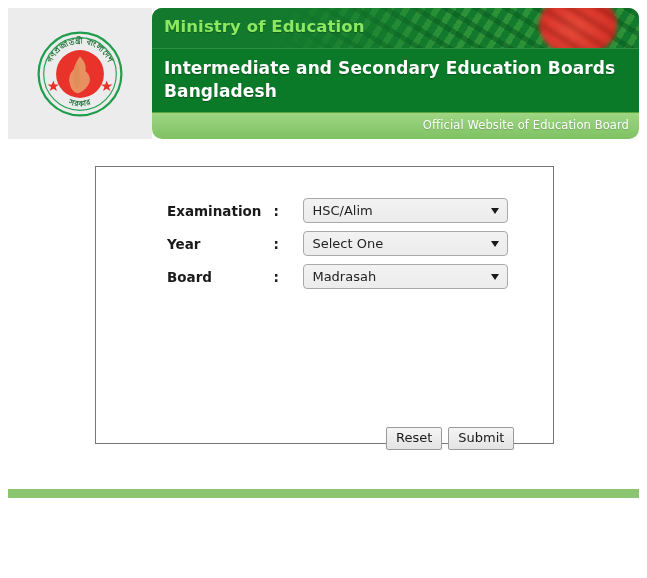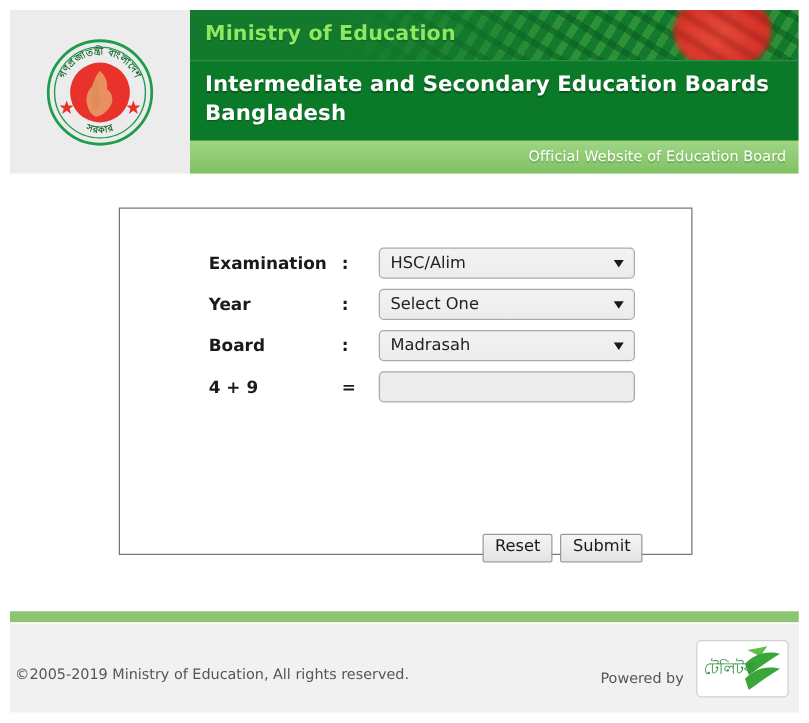--- a/index.html
+++ b/index.html
@@ -47,20 +47,21 @@
   .emblem {
     width: 92px;
     height: 92px;
     position: relative;
   }
 
   .header-right {
     flex: 1;
     position: relative;
     overflow: hidden;
+    border-radius: 10px;
   }
 
   .band-top {
     position: relative;
     height: 40px;
     background: #137a2d;
     overflow: hidden;
   }
   .band-top-stripes {
     position: absolute;
@@ -410,47 +411,28 @@
           <tr>
             <td class="lbl">Board</td>
             <td class="sep">:</td>
             <td class="fieldcell">
               <div class="sel">
                 <span>Madrasah</span>
                 <span class="caret"></span>
               </div>
             </td>
           </tr>
-          <tr>
-            <td class="lbl">4 + 9</td>
-            <td class="sep">=</td>
-            <td class="fieldcell">
-              <div class="txt"></div>
-            </td>
-          </tr>
         </tbody>
       </table>
 
       <div class="btn-row">
         <button class="btn" type="button">Reset</button>
         <button class="btn" type="button">Submit</button>
       </div>
 
     </div>
   </div>
 
   <div class="footer">
     <div class="footer-bar"></div>
-    <div class="footer-body">
-      <div class="copyright">©2005-2019 Ministry of Education, All rights reserved.</div>
-      <div class="powered">Powered by</div>
-      <div class="teletalk">
-        <svg viewBox="0 0 72 44" width="72" height="44" aria-hidden="true">
-          <path d="M40 7 L56 4 L50 12 Z" fill="#5fbf45"></path>
-          <path d="M38 18 C48 8 58 8 66 10 C56 16 48 22 41 27 C40 24 39 21 38 18 Z" fill="#3aa63a"></path>
-          <path d="M38 30 C48 20 58 20 66 22 C56 28 48 34 41 39 C40 36 39 33 38 30 Z" fill="#3aa63a"></path>
-        </svg>
-        <div class="tt-text">টেলিটক</div>
-      </div>
-    </div>
   </div>
 
 </div>
 
 </body></html>

